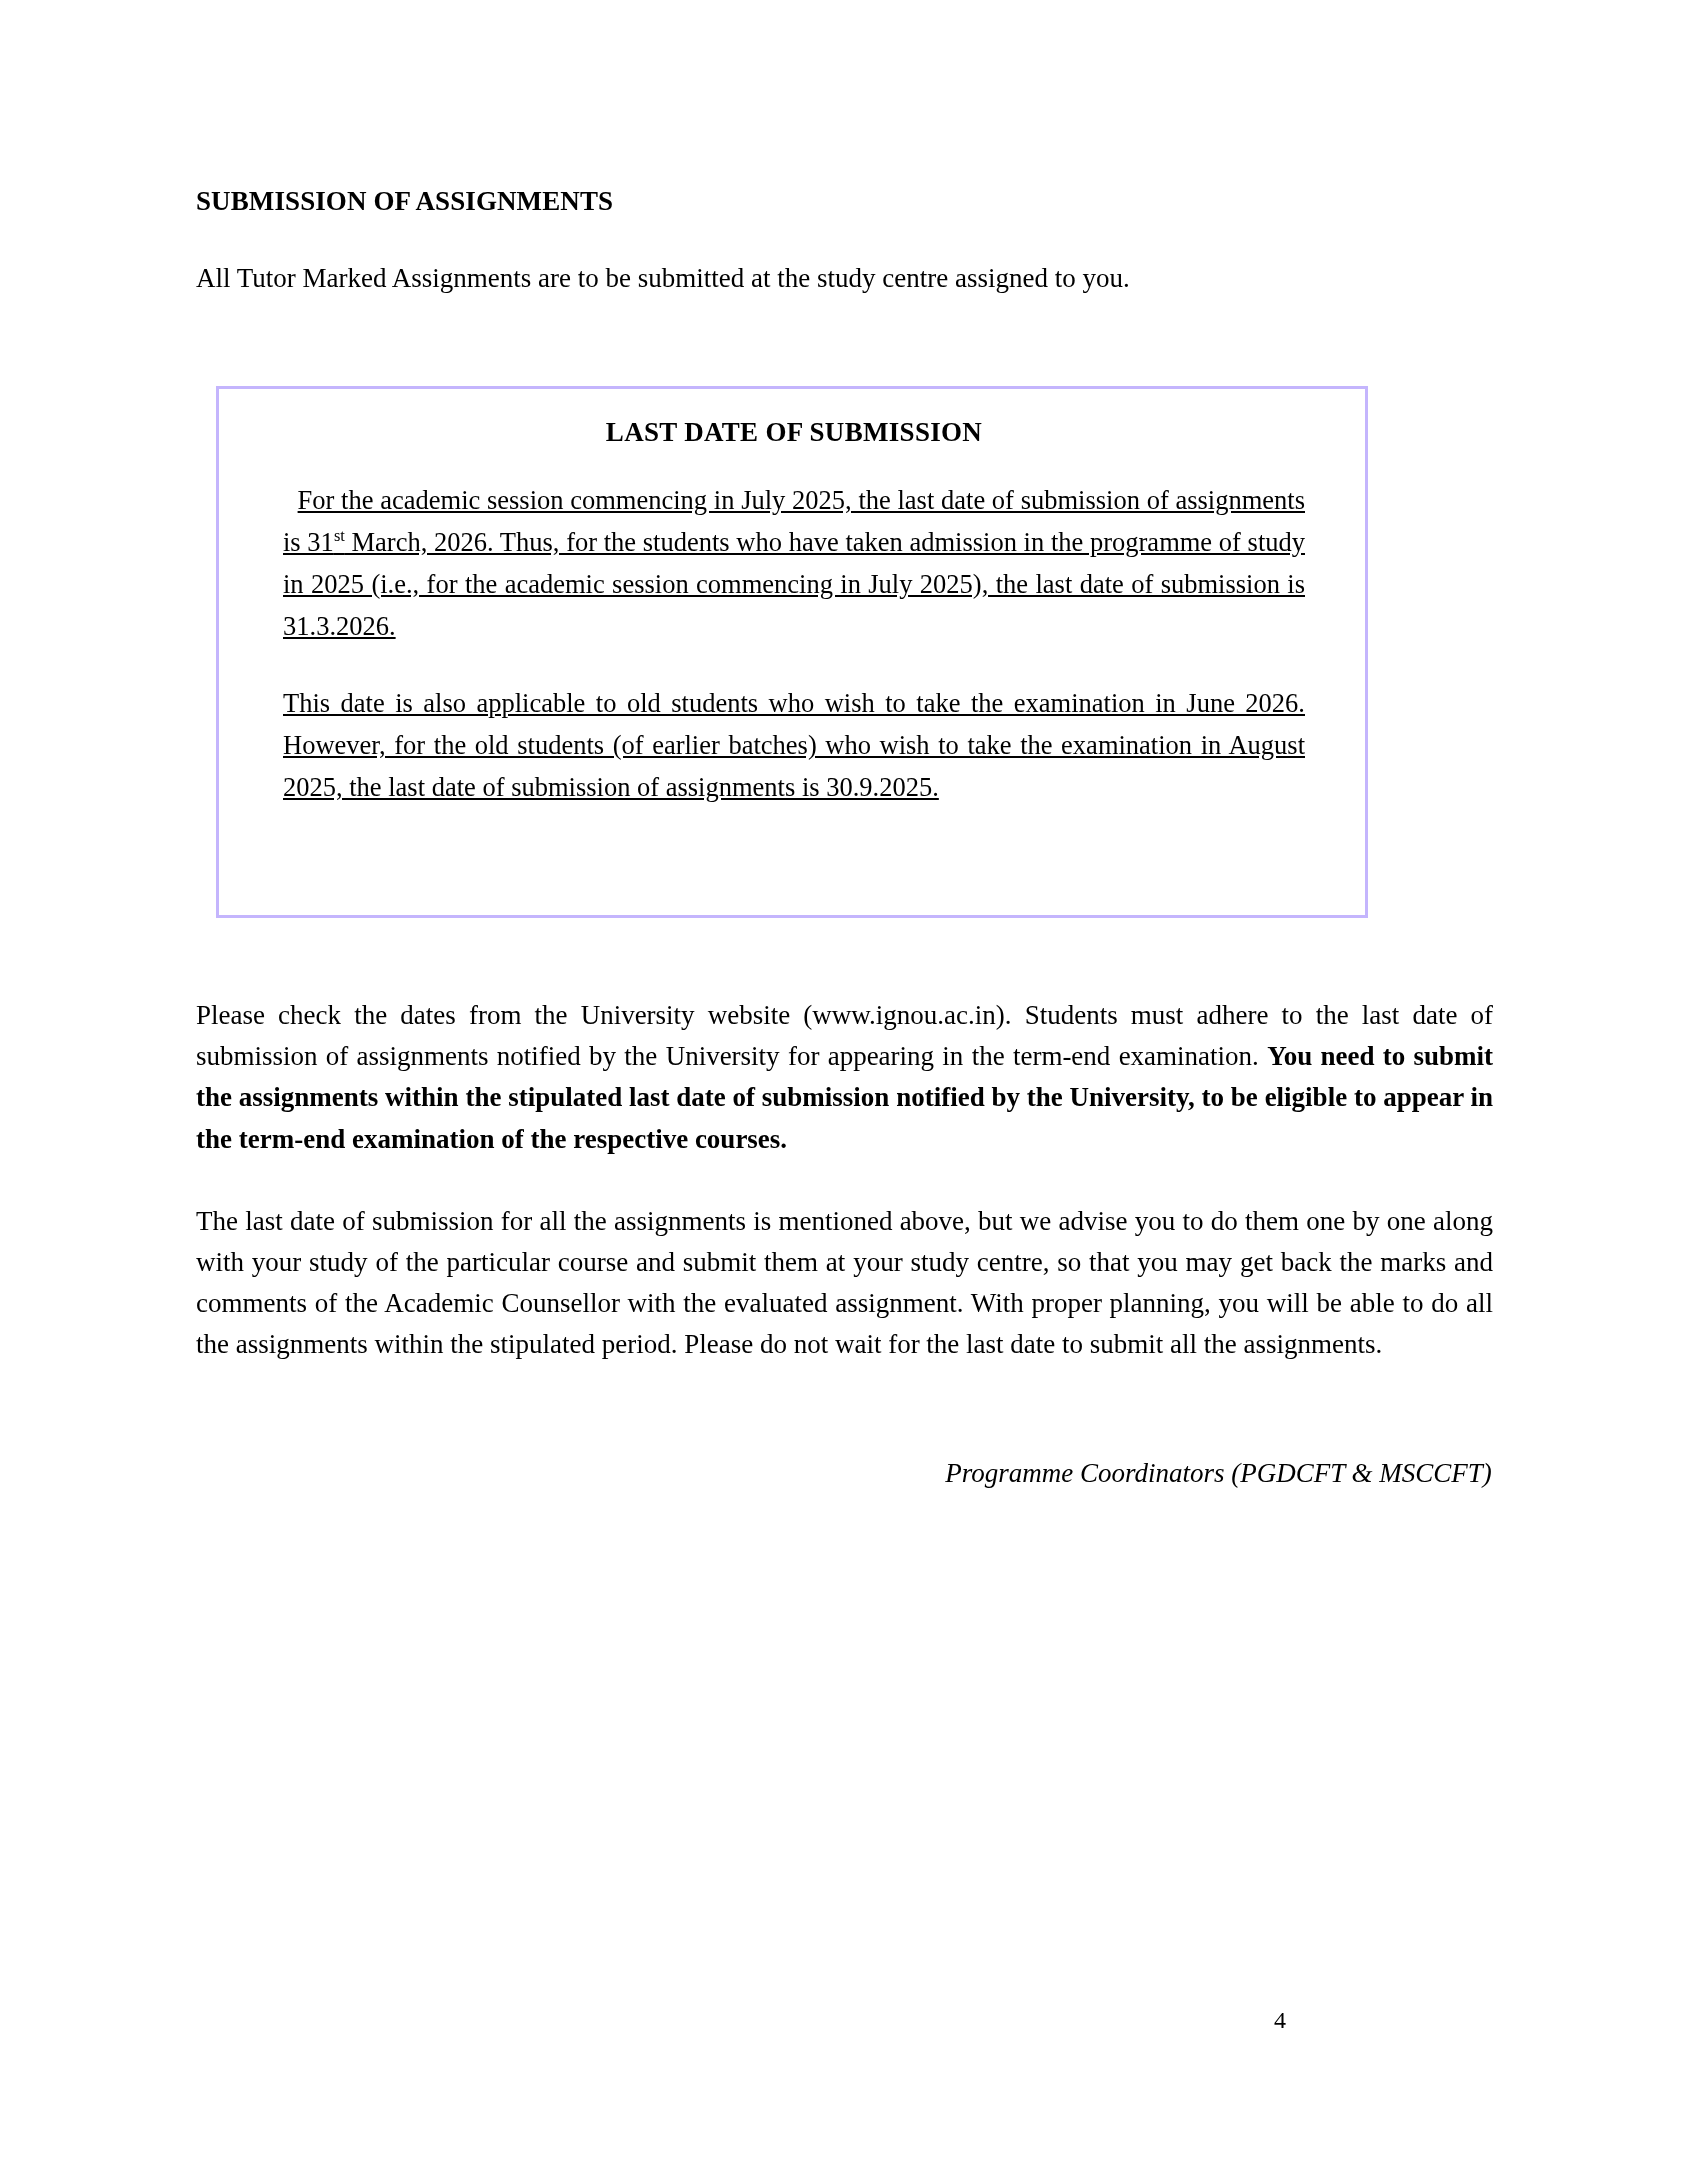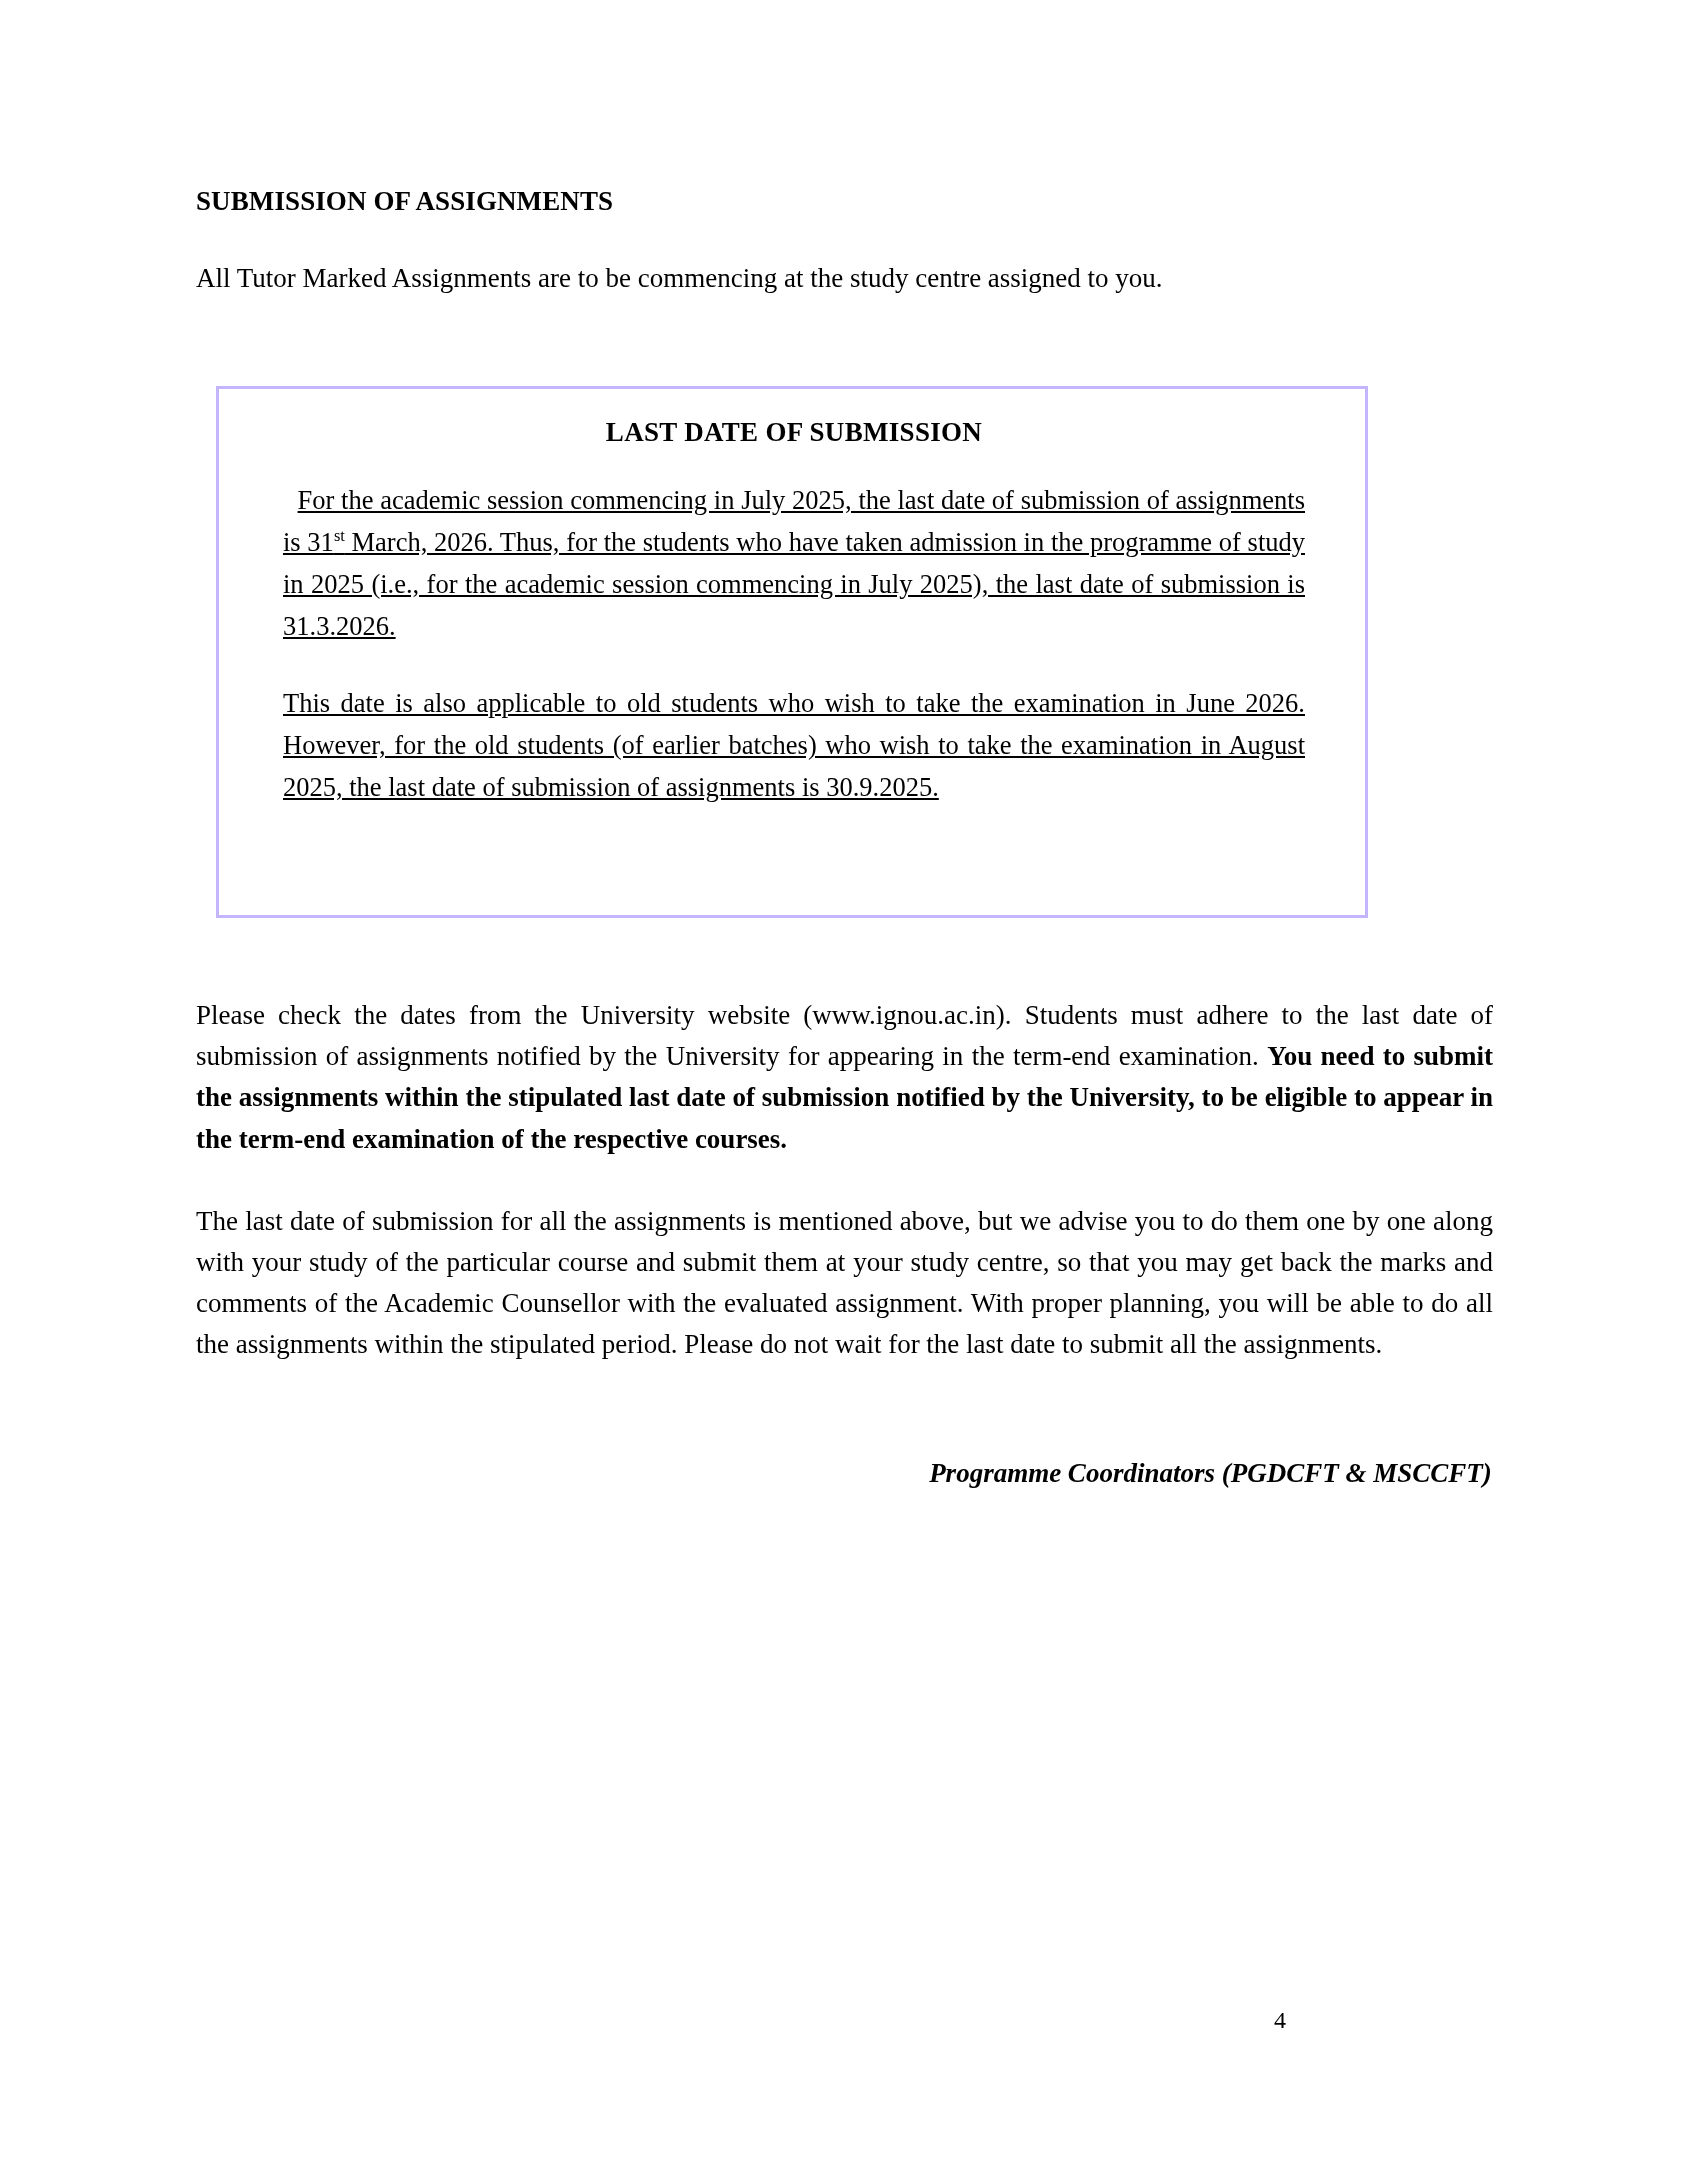--- a/index.html
+++ b/index.html
@@ -97,21 +97,21 @@
 
   p.closing {
     font-size: 27px;
     font-weight: bold;
     margin: 0;
     letter-spacing: 0.1px;
   }
 
   p.signature {
     font-size: 27px;
-    font-weight: bold;
+    font-weight: normal;
     font-style: italic;
     margin: 0;
     text-align: right;
     padding-right: 1.3px;
   }
 
   .page-number {
     position: absolute;
     right: 156px;
     bottom: 151px;
@@ -123,21 +123,21 @@
 <body>
 
 <div class="page">
 
   <div class="content">
 
     <h1 class="doc-heading">SUBMISSION OF ASSIGNMENTS</h1>
 
     <div class="spacer-md"></div>
 
-    <p class="body-para">All Tutor Marked Assignments are to be commencing at the study centre assigned to you.</p>
+    <p class="body-para">All Tutor Marked Assignments are to be submitted at the study centre assigned to you.</p>
 
     <div style="height: 696px;"></div>
 
     <p class="body-para"><span>Please check the dates from the University website (www.ignou.ac.in). Students must adhere to the last date of submission of assignments notified by the University for appearing in the term-end examination. </span><span class="strong-run">You need to submit the assignments within the stipulated last date of submission notified by the University, to be eligible to appear in the term-end examination of the respective courses.</span></p>
 
     <div class="spacer-md"></div>
 
     <p class="body-para">The last date of submission for all the assignments is mentioned above, but we advise you to do them one by one along with your study of the particular course and submit them at your study centre, so that you may get back the marks and comments of the Academic Counsellor with the evaluated assignment. With proper planning, you will be able to do all the assignments within the stipulated period. Please do not wait for the last date to submit all the assignments.</p>
 
     <div class="spacer-md"></div>

